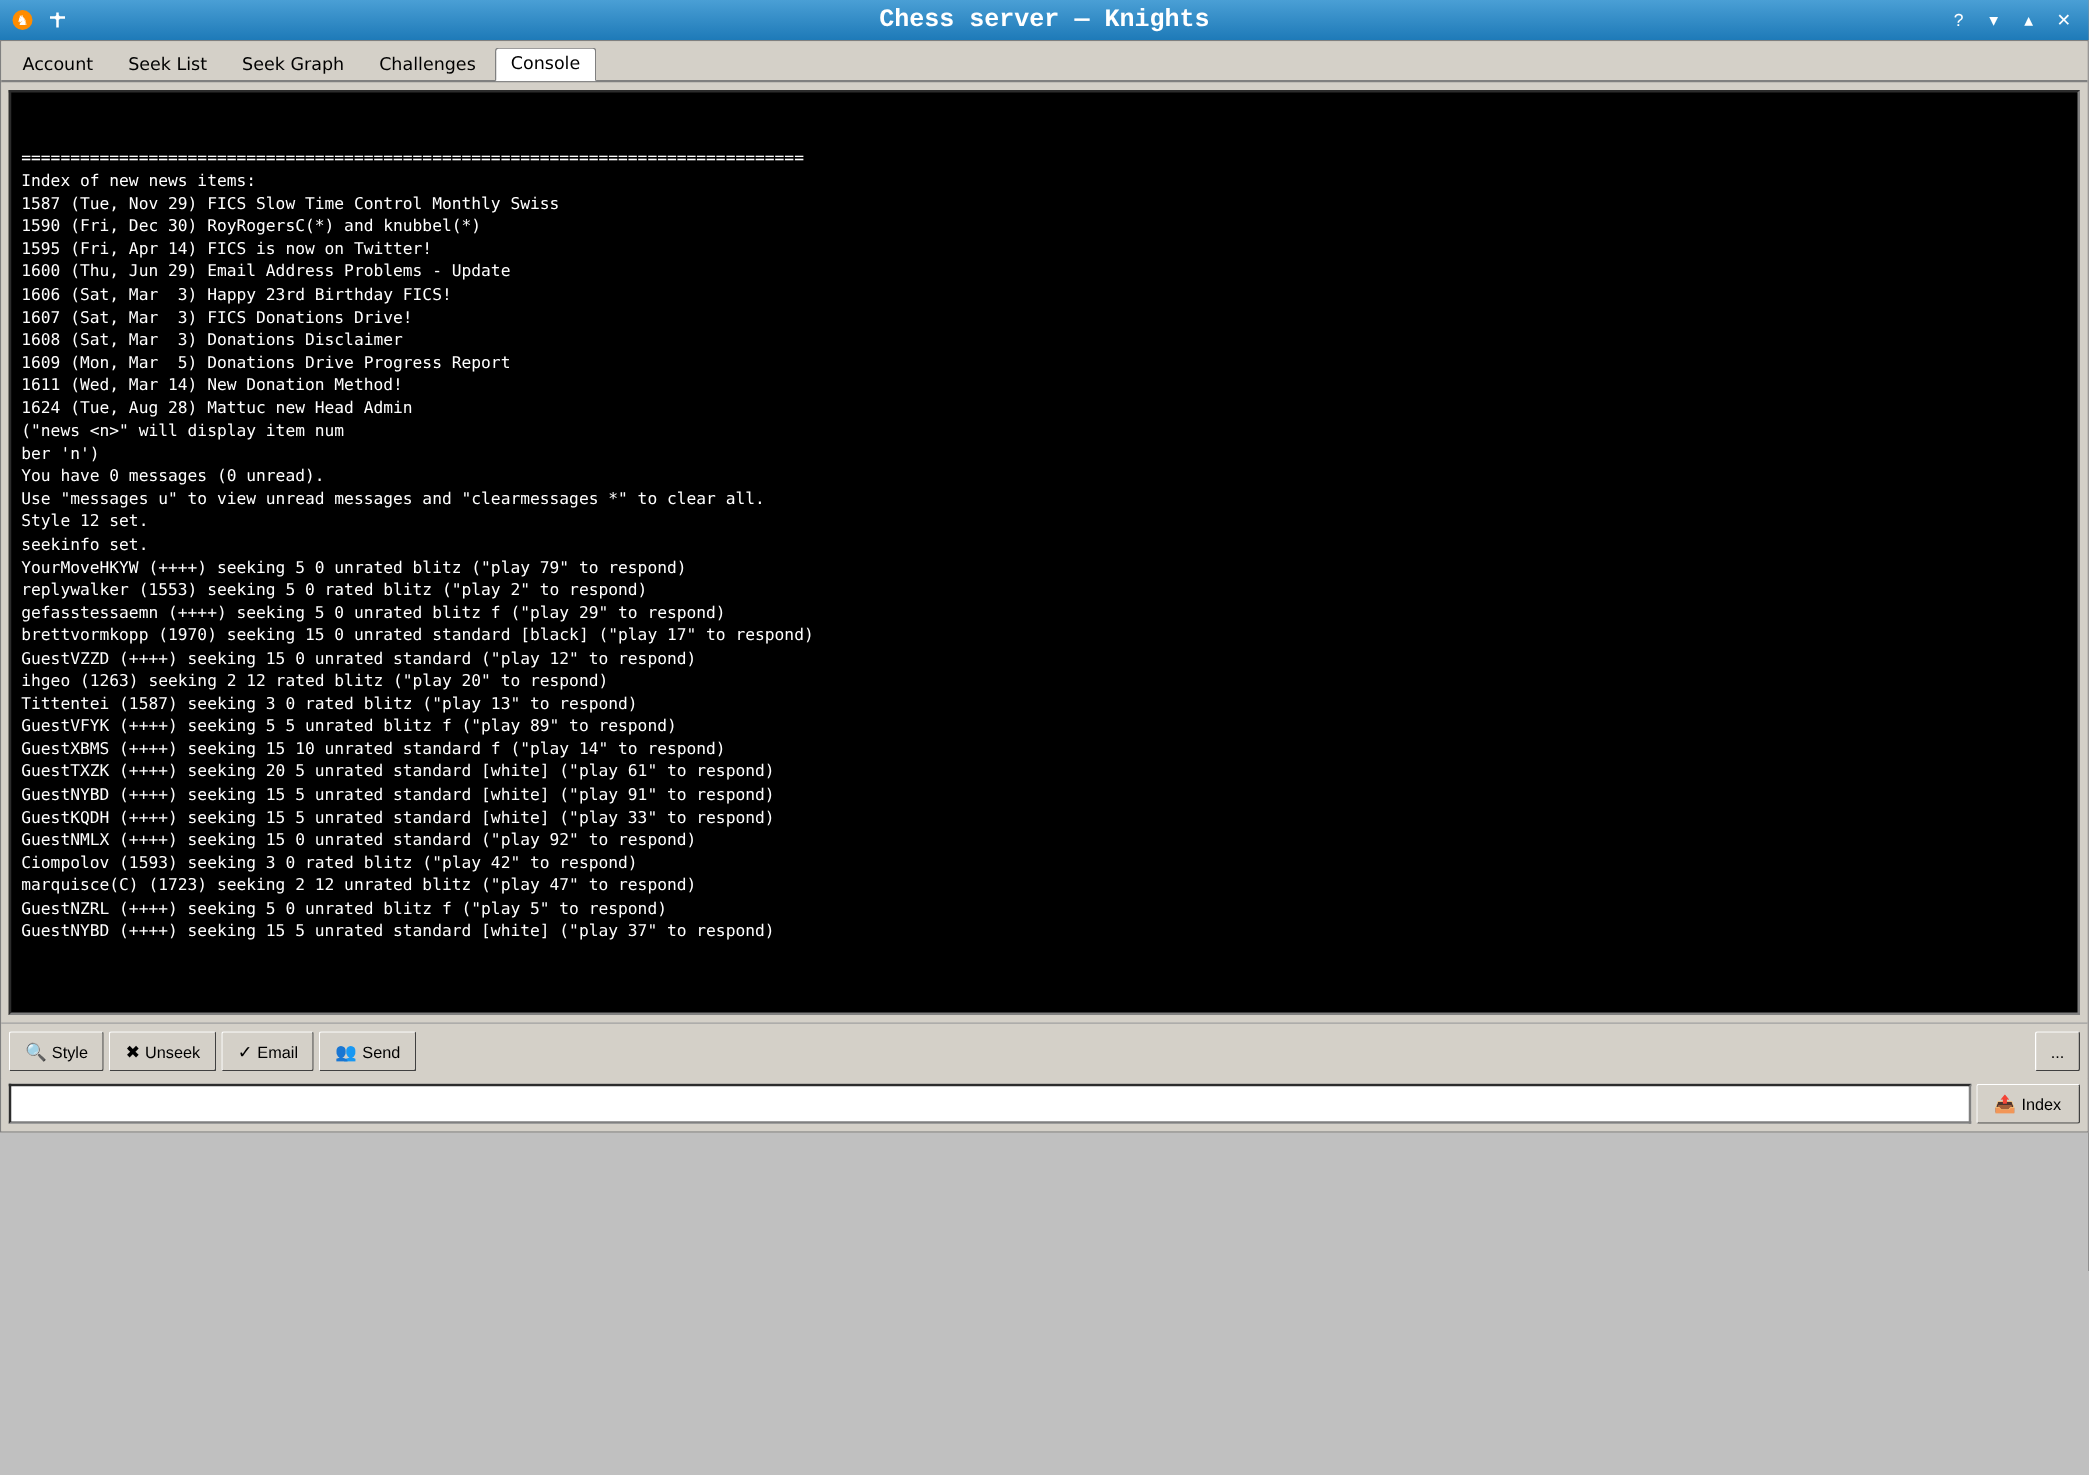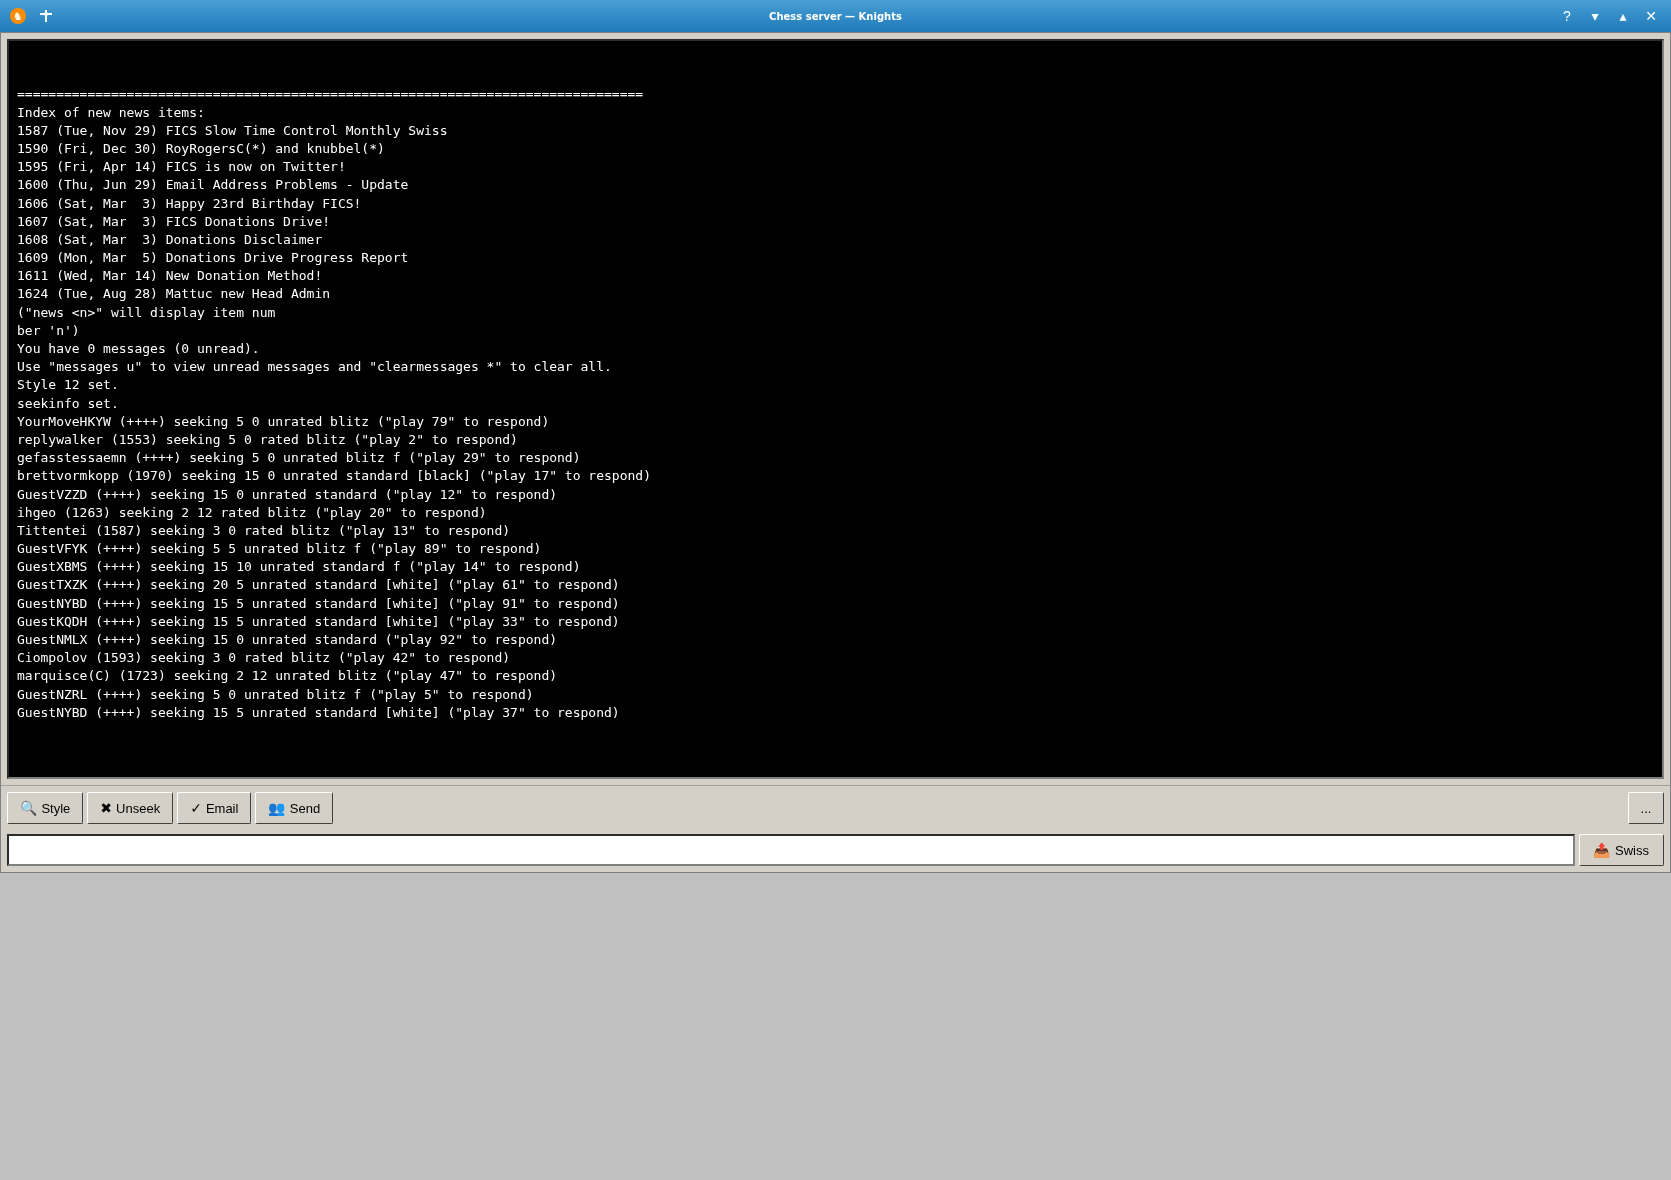--- a/index.html
+++ b/index.html
@@ -27,23 +27,24 @@
     .title-bar-left {
       display: flex;
       align-items: center;
       gap: 8px;
     }
 
     .title-bar-center {
       position: absolute;
       left: 50%;
       transform: translateX(-50%);
-      font-size: 10px;
+      font-size: 20px;
       font-weight: bold;
       color: white;
+      font-family: Liberation Mono, monospace;
     }
 
     .title-bar-right {
       display: flex;
       align-items: center;
       gap: 4px;
     }
 
     .title-icon {
       width: 20px;
@@ -238,20 +239,27 @@
   <div class="title-bar-right">
     <button class="title-btn">?</button>
     <button class="title-btn">▾</button>
     <button class="title-btn">▴</button>
     <button class="title-btn close">✕</button>
   </div>
 </div>
 
 <div class="app-window">
 
+  <div class="tab-bar">
+    <div class="tab">Account</div>
+    <div class="tab">Seek List</div>
+    <div class="tab">Seek Graph</div>
+    <div class="tab">Challenges</div>
+    <div class="tab active">Console</div>
+  </div>
 
   <div class="console-wrapper">
     <div class="console-output" id="console-output">
     <span class="console-line">================================================================================</span><span class="console-line">Index of new news items:</span><span class="console-line">1587 (Tue, Nov 29) FICS Slow Time Control Monthly Swiss</span><span class="console-line">1590 (Fri, Dec 30) RoyRogersC(*) and knubbel(*)</span><span class="console-line">1595 (Fri, Apr 14) FICS is now on Twitter!</span><span class="console-line">1600 (Thu, Jun 29) Email Address Problems - Update</span><span class="console-line">1606 (Sat, Mar  3) Happy 23rd Birthday FICS!</span><span class="console-line">1607 (Sat, Mar  3) FICS Donations Drive!</span><span class="console-line">1608 (Sat, Mar  3) Donations Disclaimer</span><span class="console-line">1609 (Mon, Mar  5) Donations Drive Progress Report</span><span class="console-line">1611 (Wed, Mar 14) New Donation Method!</span><span class="console-line">1624 (Tue, Aug 28) Mattuc new Head Admin</span><span class="console-line">("news &lt;n&gt;" will display item num</span><span class="console-line">ber 'n')</span><span class="console-line">You have 0 messages (0 unread).</span><span class="console-line">Use "messages u" to view unread messages and "clearmessages *" to clear all.</span><span class="console-line">Style 12 set.</span><span class="console-line">seekinfo set.</span><span class="console-line">YourMoveHKYW (++++) seeking 5 0 unrated blitz ("play 79" to respond)</span><span class="console-line">replywalker (1553) seeking 5 0 rated blitz ("play 2" to respond)</span><span class="console-line">gefasstessaemn (++++) seeking 5 0 unrated blitz f ("play 29" to respond)</span><span class="console-line">brettvormkopp (1970) seeking 15 0 unrated standard [black] ("play 17" to respond)</span><span class="console-line">GuestVZZD (++++) seeking 15 0 unrated standard ("play 12" to respond)</span><span class="console-line">ihgeo (1263) seeking 2 12 rated blitz ("play 20" to respond)</span><span class="console-line">Tittentei (1587) seeking 3 0 rated blitz ("play 13" to respond)</span><span class="console-line">GuestVFYK (++++) seeking 5 5 unrated blitz f ("play 89" to respond)</span><span class="console-line">GuestXBMS (++++) seeking 15 10 unrated standard f ("play 14" to respond)</span><span class="console-line">GuestTXZK (++++) seeking 20 5 unrated standard [white] ("play 61" to respond)</span><span class="console-line">GuestNYBD (++++) seeking 15 5 unrated standard [white] ("play 91" to respond)</span><span class="console-line">GuestKQDH (++++) seeking 15 5 unrated standard [white] ("play 33" to respond)</span><span class="console-line">GuestNMLX (++++) seeking 15 0 unrated standard ("play 92" to respond)</span><span class="console-line">Ciompolov (1593) seeking 3 0 rated blitz ("play 42" to respond)</span><span class="console-line">marquisce(C) (1723) seeking 2 12 unrated blitz ("play 47" to respond)</span><span class="console-line">GuestNZRL (++++) seeking 5 0 unrated blitz f ("play 5" to respond)</span><span class="console-line">GuestNYBD (++++) seeking 15 5 unrated standard [white] ("play 37" to respond)</span></div>
   </div>
 
   <div class="button-bar">
     <button class="btn">
       <span class="btn-icon">🔍</span>
       <span>Style</span>
@@ -270,17 +278,17 @@
     </button>
     <button class="btn btn-more">
       <span>...</span>
     </button>
   </div>
 
   <div class="input-bar">
     <input type="text" class="chat-input" value="" placeholder="" style="">
     <button class="send-btn">
       <span class="btn-icon">📤</span>
-      <span>Swiss</span>
+      <span>Index</span>
     </button>
   </div>
 
 </div>
 
 </body></html>

